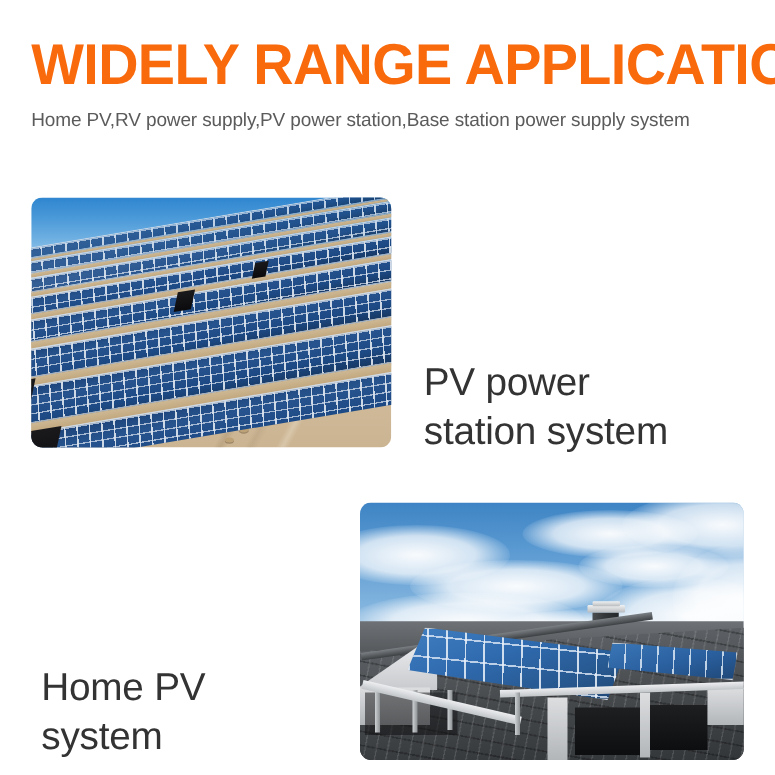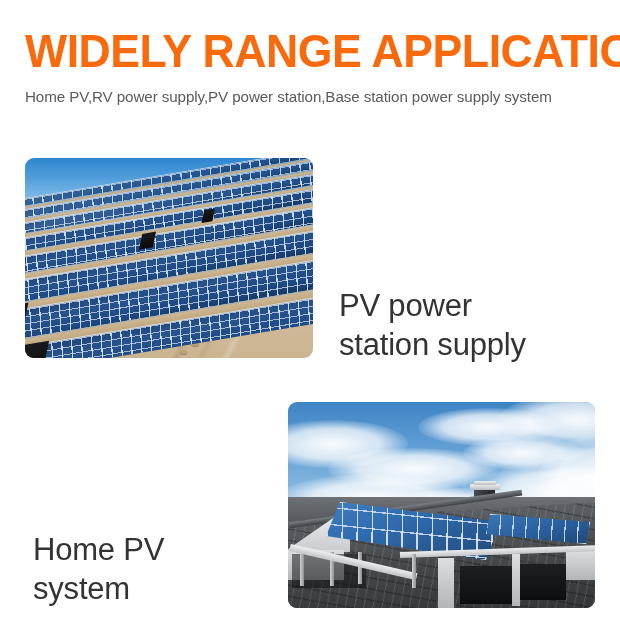--- a/index.html
+++ b/index.html
@@ -248,21 +248,21 @@
     <div class="pvs-row" style="top:146px;height:42px;"></div>
 
     <div class="pvs-box" style="left:96px; top:104px; width:20px; height:26px;"></div>
     <div class="pvs-box" style="left:108px;top:145px; width:25px; height:36px;"></div>
     <div class="pvs-box" style="left:236px;top:55px;  width:14px; height:15px;"></div>
     <div class="pvs-box" style="left:300px;top:42px;  width:11px; height:12px;"></div>
   </div>
 </div>
 
 <div class="caption" id="caption-pv-station">PV power
-station supply</div>
+station system</div>
 
 <div class="photo" id="photo-home-pv">
 
   <div class="layer hp-sky"></div>
 
   <div class="cloud" style="left:-30px; top:18px;  width:150px; height:48px;"></div>
   <div class="cloud" style="left:40px;  top:46px;  width:170px; height:42px;"></div>
   <div class="cloud" style="left:130px; top:6px;   width:140px; height:38px;"></div>
   <div class="cloud" style="left:175px; top:34px;  width:120px; height:34px;"></div>
   <div class="cloud" style="left:210px; top:-8px;  width:160px; height:52px;"></div>

